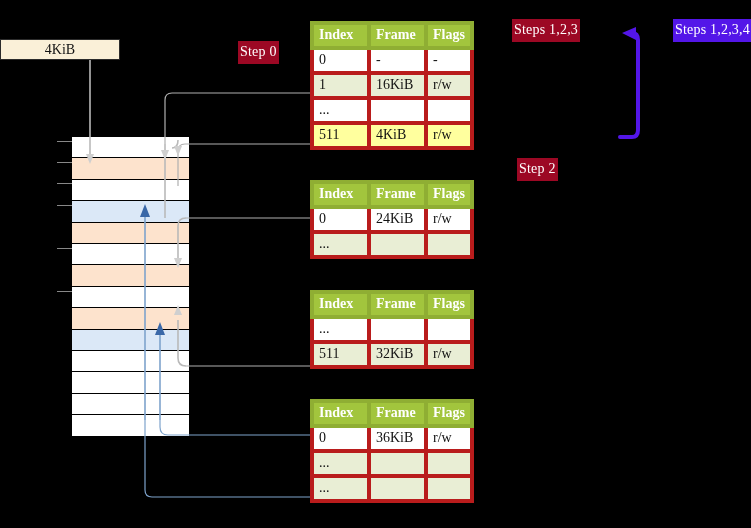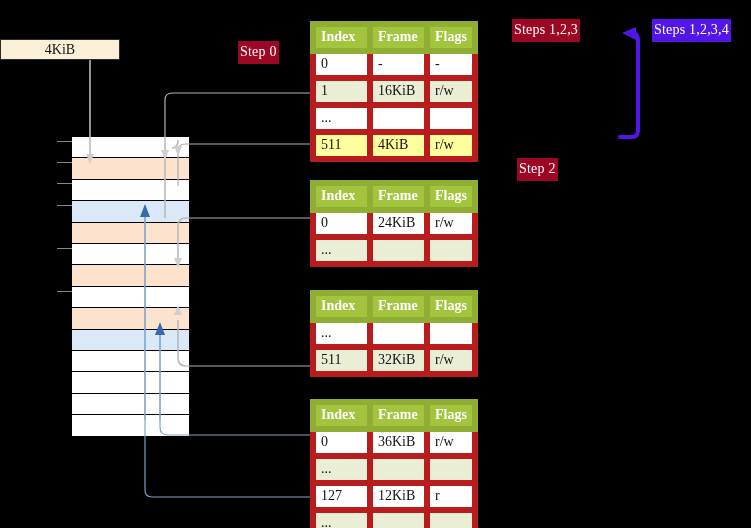--- a/index.html
+++ b/index.html
@@ -25,21 +25,21 @@
                 background:#fff;}
   #memory .mrow:last-child{border-bottom:none;}
   #memory .mrow.peach{background:#fde3cd;}
   #memory .mrow.blue{background:#dbe8f7;}
   .tick{position:absolute;left:57px;width:15px;height:0;
         border-top:1px solid #888;}
 
   
   .ptable{position:absolute;border-collapse:collapse;background:#fff;
           font-size:14px;color:#111;}
-  .ptable td,.ptable th{border:6px solid #b91c1c;padding:2px 5px 3px;
+  .ptable td,.ptable th{border:4px solid #b91c1c;padding:2px 5px 3px;
           text-align:left;font-weight:normal;height:21px;box-sizing:border-box;}
   .ptable th{background:#a2c53d;color:#fff;font-weight:bold;border-color:#8fae33;}
   .ptable tr.alt td{background:#e9eed5;}
   .ptable tr.hl td{background:#ffff9e;}
   .c-index{width:57px;}
   .c-frame{width:57px;}
   .c-flags{width:44px;}
 
   
   #wires{position:absolute;left:0;top:0;width:751px;height:528px;
@@ -54,21 +54,21 @@
 </head>
 <body>
 
 <div id="kib-box">
   <span>4KiB</span>
 </div>
 
 <div class="badge red" style="left:190px;top:41px;margin-left:48px;">Step 0</div>
 <div class="badge red" style="left:517px;top:158px;">Step 2</div>
 <div class="badge red" style="left:512px;top:19px;">Steps 1,2,3</div>
-<div class="badge blue" style="left:652px;top:19px;">Steps 1,2,3,4</div>
+<div class="badge blue" style="left:673px;top:19px;">Steps 1,2,3,4</div>
 
 <div id="memory">
     <div class="mrow"></div>
     <div class="mrow peach"></div>
     <div class="mrow"></div>
     <div class="mrow blue"></div>
     <div class="mrow peach"></div>
     <div class="mrow"></div>
     <div class="mrow peach"></div>
     <div class="mrow"></div>
@@ -163,25 +163,20 @@
       <tr>
         <td class="c-index">0</td>
         <td class="c-frame">36KiB</td>
         <td class="c-flags">r/w</td>
       </tr>
       <tr class="alt">
         <td class="c-index">...</td>
         <td class="c-frame"></td>
         <td class="c-flags"></td>
       </tr>
-      <tr>
-        <td class="c-index">127</td>
-        <td class="c-frame">12KiB</td>
-        <td class="c-flags">r</td>
-      </tr>
       <tr class="alt">
         <td class="c-index">...</td>
         <td class="c-frame"></td>
         <td class="c-flags"></td>
       </tr>
     </tbody>
   </table>
 
 <svg id="wires">
 

